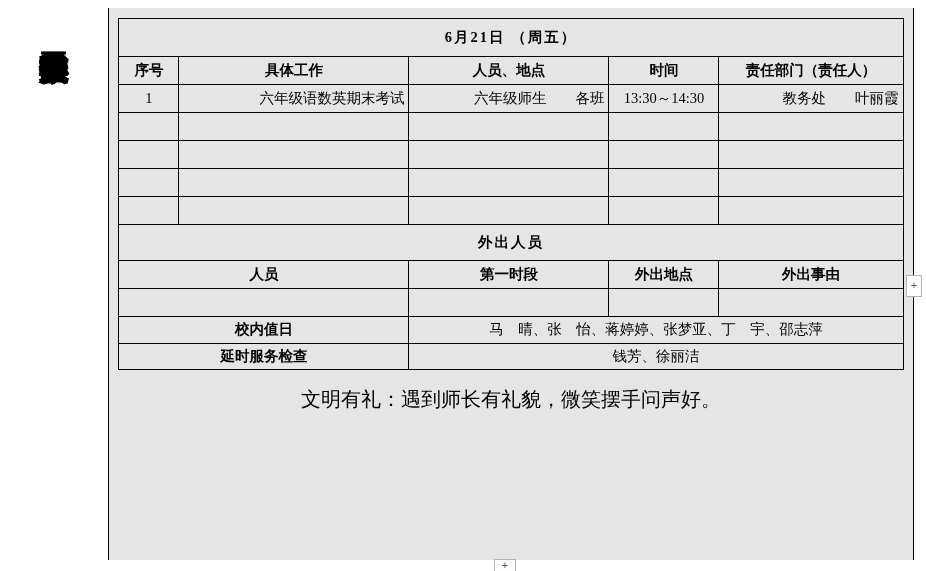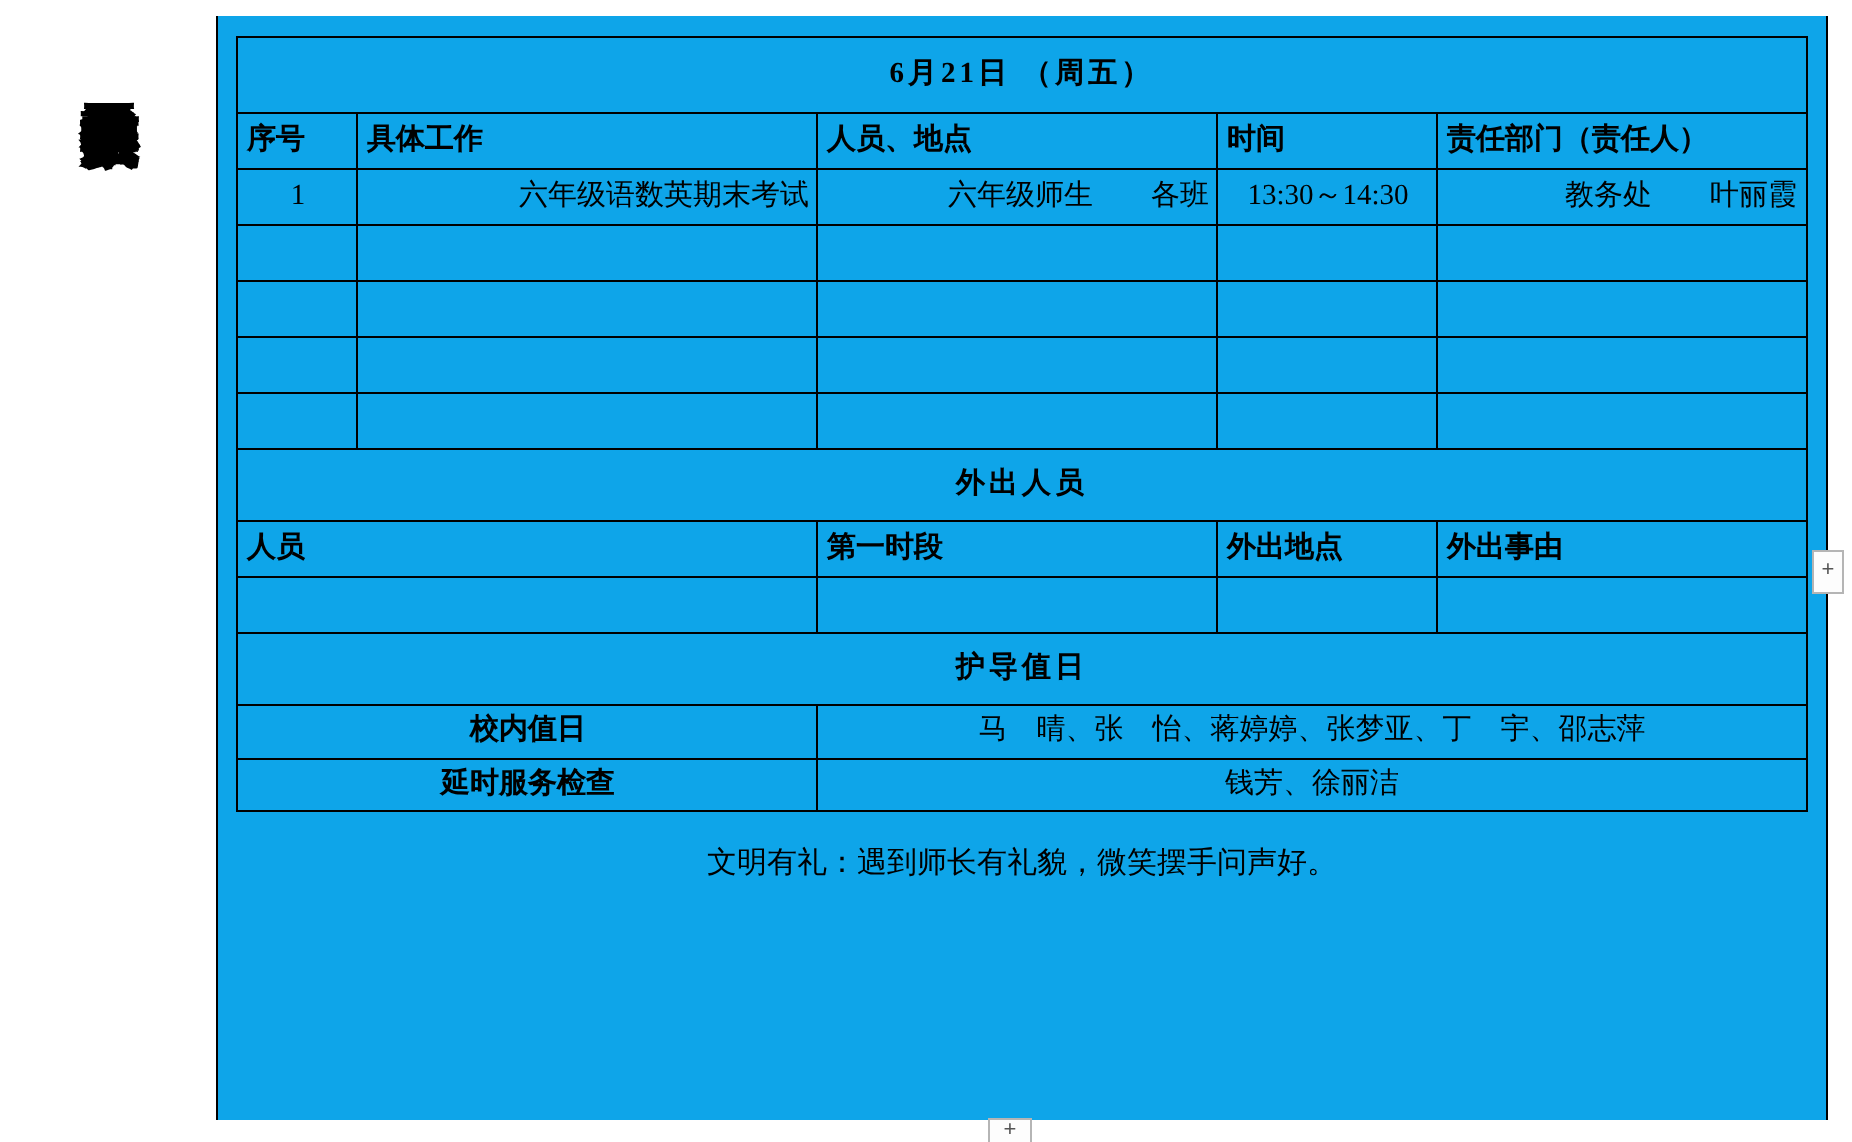--- a/index.html
+++ b/index.html
@@ -39,21 +39,21 @@
   }
   
   #sheet {
     position: absolute;
     left: 108px;
     top: 8px;
     width: 806px;
     height: 552px;
     border-left: 1px solid #000;
     border-right: 1px solid #000;
-    background: #0ea5e9;
+    background: #e5e5e5;
     box-sizing: border-box;
   }
   table.doc {
     border-collapse: collapse;
     width: 784px;
     margin: 10px auto 0 auto;
     table-layout: fixed;
   }
   table.doc td {
     border: 1px solid #000;
@@ -64,20 +64,21 @@
     box-sizing: border-box;
   }
   .title-cell {
     text-align: center;
     font-size: 21px;
     font-weight: bold;
     letter-spacing: 2px;
     height: 38px;
   }
   .hdr {
+    text-align: center;
     font-weight: bold;
     font-size: 15px;
     height: 28px;
   }
   .rowcell { height: 28px; }
   .center { text-align: center; }
   .left { text-align: right; }
   .section-title {
     text-align: center;
     font-weight: bold;
@@ -195,35 +196,32 @@
           <td class="hdr">外出事由</td>
         </tr>
         <tr>
           <td class="rowcell" colspan="2"></td>
           <td class="rowcell"></td>
           <td class="rowcell"></td>
           <td class="rowcell"></td>
         </tr>
 
         <tr>
-          <td class="section-title" colspan="5">护导值日</td>
-        </tr>
-        <tr>
           <td class="label-cell" colspan="2">校内值日</td>
           <td class="duty-content center" colspan="3">马　晴、张　怡、蒋婷婷、张梦亚、丁　宇、邵志萍</td>
         </tr>
         <tr>
           <td class="label-cell" colspan="2">延时服务检查</td>
           <td class="duty-content center" colspan="3">钱芳、徐丽洁</td>
         </tr>
 
       </tbody>
     </table>
 
-    <div style="text-align:center; font-size:15px; margin-top:16px;">文明有礼：遇到师长有礼貌，微笑摆手问声好。</div>
+    <div style="text-align:center; font-size:20px; margin-top:16px;">文明有礼：遇到师长有礼貌，微笑摆手问声好。</div>
 
   </div>
 
   <div class="side-btn" id="plus-right">+</div>
   <div class="side-btn" id="plus-bottom">+</div>
   <div class="corner-mark" id="mark-tr"></div>
   <div class="corner-mark" id="mark-br"></div>
 
 </div>
 

